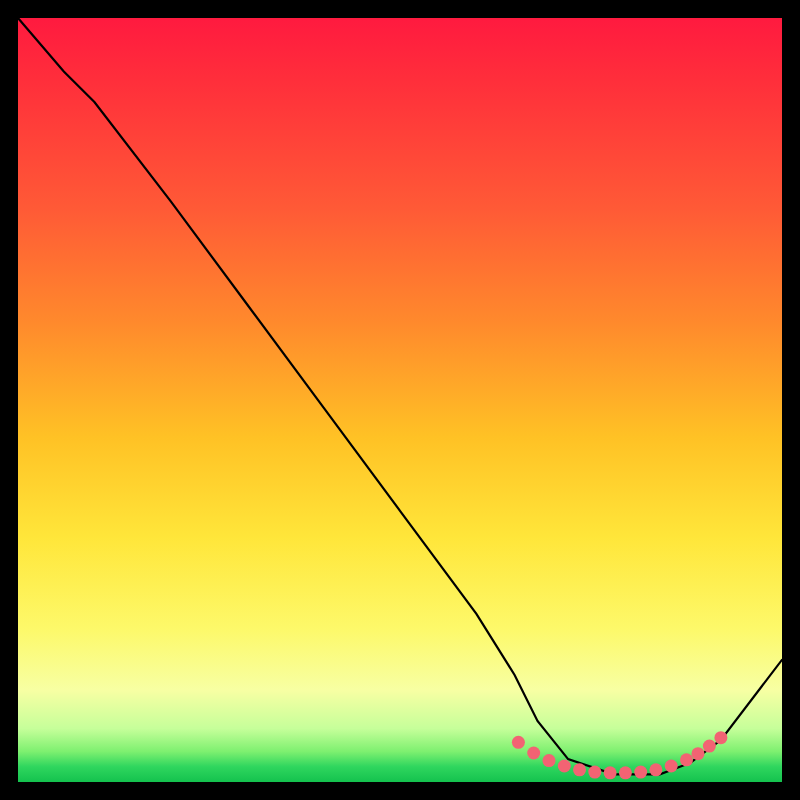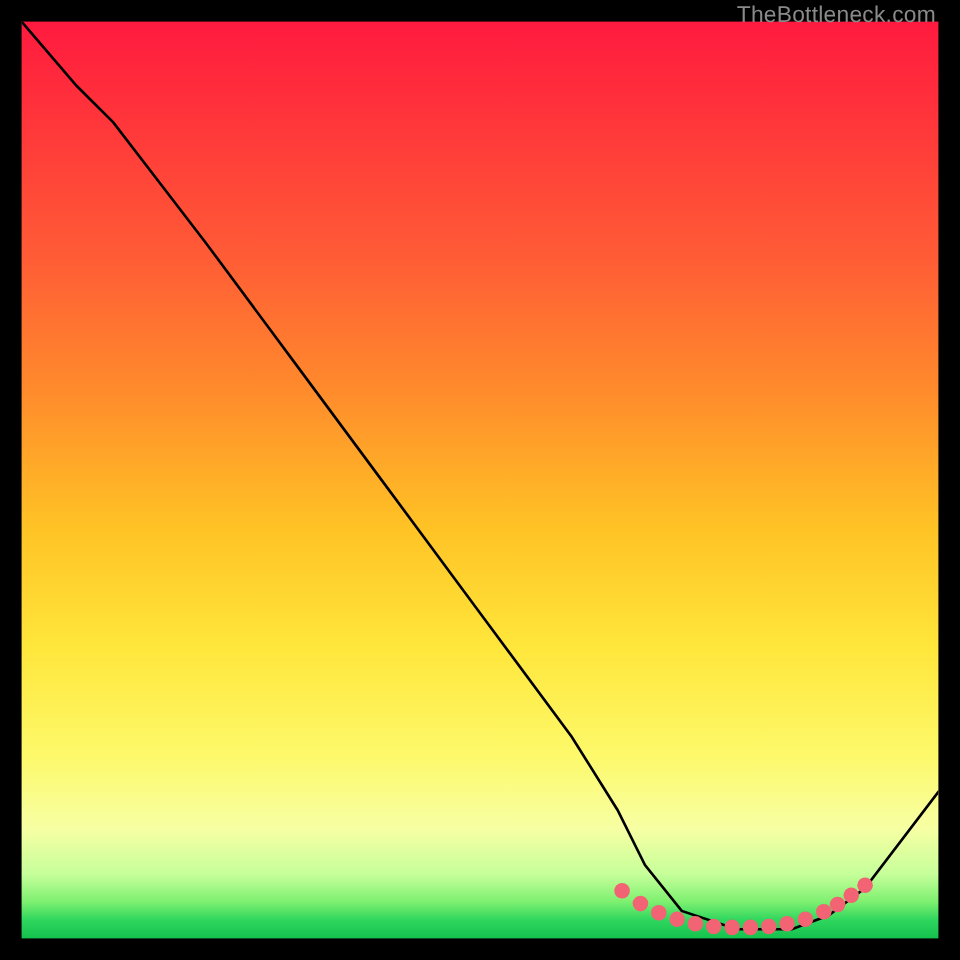--- a/index.html
+++ b/index.html
@@ -76,14 +76,13 @@
           <circle cx="622.7" cy="754.1" r="6.5" fill="#f26373"></circle>
           <circle cx="637.9" cy="751.8" r="6.5" fill="#f26373"></circle>
           <circle cx="653.2" cy="748.0" r="6.5" fill="#f26373"></circle>
           <circle cx="668.5" cy="741.8" r="6.5" fill="#f26373"></circle>
           <circle cx="680.0" cy="735.7" r="6.5" fill="#f26373"></circle>
           <circle cx="691.4" cy="728.1" r="6.5" fill="#f26373"></circle>
           <circle cx="702.9" cy="719.7" r="6.5" fill="#f26373"></circle>
         </g>
     </svg>
   </div>
-  <div class="watermark">TheBottleneck.com</div>
 </div>
 
 </body></html>

